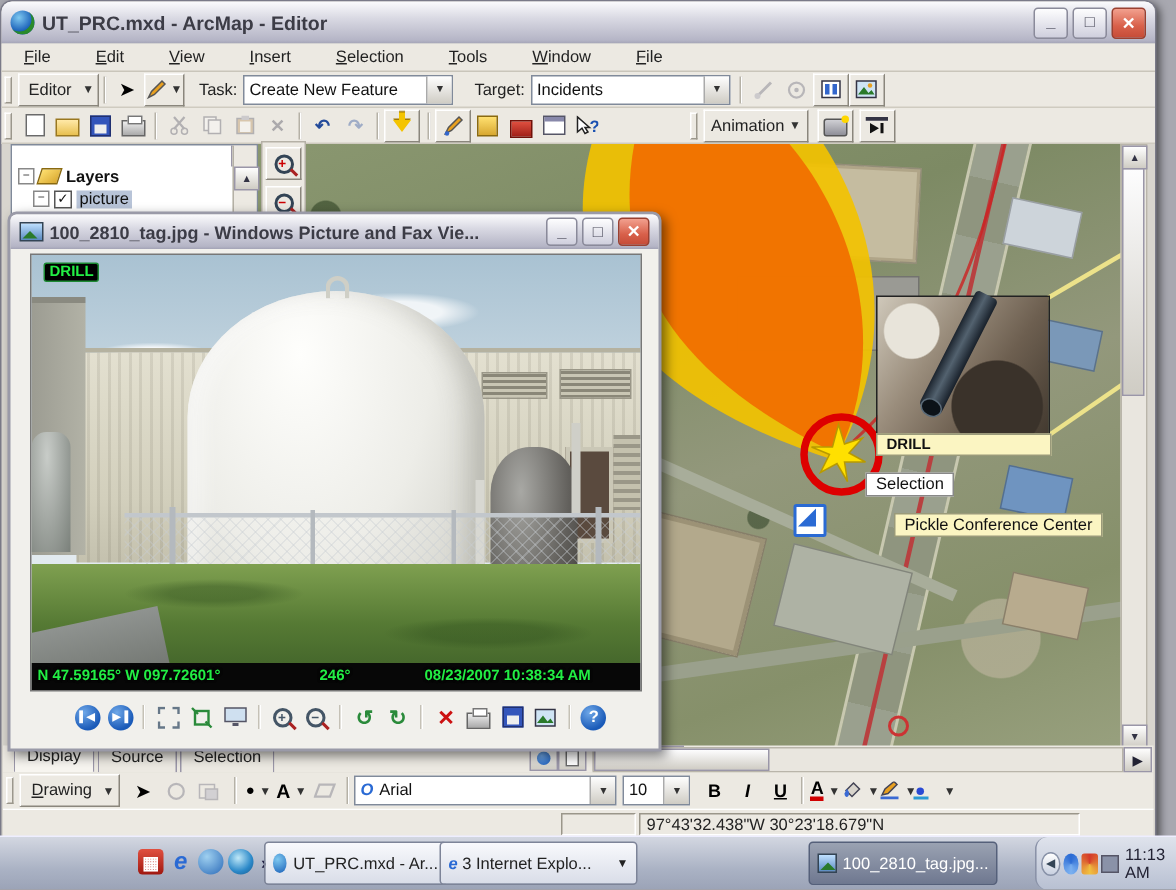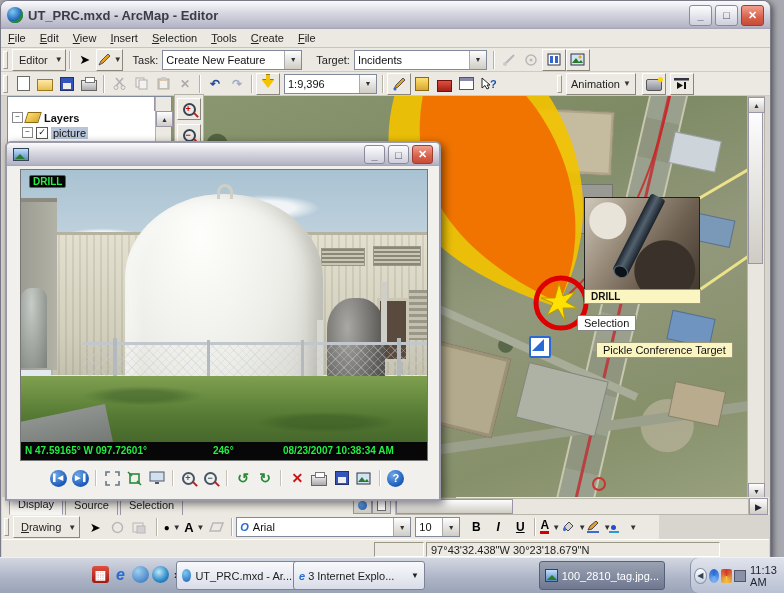--- a/index.html
+++ b/index.html
@@ -11,21 +11,21 @@
   #mainwin{left:0;top:0;width:769px;height:557px;background:#d8d5ce;border-radius:8px 8px 0 0;
     box-shadow:2px 2px 6px rgba(0,0,0,.55);border:1px solid #7a7a88;}
   .titlebar{background:linear-gradient(#fbfbfd,#d9d9e3 40%,#b5b5c6 92%,#a3a3b6);
     border-radius:7px 7px 0 0;height:28px;display:flex;align-items:center;padding:0 6px;
     font-weight:bold;font-size:13px;color:#3c3c46;}
   .capbtn{width:21px;height:19px;margin-left:3px;border-radius:3px;border:1px solid #8a8a9a;
     background:linear-gradient(#fdfdfe,#cfcfdd);display:flex;align-items:center;justify-content:center;
     font-size:11px;font-weight:bold;color:#4a4a5a;}
   .capbtn.close{background:linear-gradient(#f2a08e,#d8604a 60%,#c64c38);color:#fff;border-color:#9a4030;}
   .menubar{height:18px;background:#ece9e2;border-bottom:1px solid #c9c5ba;display:flex;align-items:center;font-size:11px;}
-  .menu-item{display:inline-block;padding:2px 7px;color:#222;}
+  .menu-item{display:inline-block;padding:2px 15px;color:#222;}
   .menu-item::first-letter{text-decoration:underline;}
   .tbrow{background:#ece9e2;display:flex;align-items:center;border-bottom:1px solid #cfcbc0;}
   .grip{width:3px;height:16px;border-left:1px solid #fff;border-top:1px solid #fff;
     border-right:1px solid #9b978c;border-bottom:1px solid #9b978c;margin:0 4px 0 2px;}
   .tbtn{height:20px;min-width:22px;display:flex;align-items:center;justify-content:center;font-size:12px;}
   .raised{border:1px solid;border-color:#fff #8a867c #8a867c #fff;background:#ece9e2;}
   .dim{opacity:.38;}
   .ddlbl{font-size:11px;color:#222;padding:0 4px;}
   .ddlbl.ul::first-letter{text-decoration:underline;}
   .dar{font-size:8px;color:#333;margin-left:3px;}
@@ -133,21 +133,21 @@
       </span>
     </div>
 
     <div class="menubar">
       <span class="menu-item">File</span>
       <span class="menu-item">Edit</span>
       <span class="menu-item">View</span>
       <span class="menu-item">Insert</span>
       <span class="menu-item">Selection</span>
       <span class="menu-item">Tools</span>
-      <span class="menu-item">Create</span>
+      <span class="menu-item">Window</span>
       <span class="menu-item">File</span>
     </div>
 
     <div class="tbrow" style="height:23px;">
       <span class="grip"></span>
       <span class="tbtn raised" style="padding:0 2px;">
         <span class="ddlbl">Editor</span>
           <span class="dar">▼</span>
       </span>
       <span class="sep"></span>
@@ -233,24 +233,20 @@
           </svg>
         </span>
       <span class="tbtn dim" style="font-weight:bold;color:#445;">✕</span>
       <span class="sep"></span>
       <span class="tbtn" style="color:#234a9a;font-weight:bold;">↶</span>
       <span class="tbtn dim" style="color:#234a9a;font-weight:bold;">↷</span>
       <span class="sep"></span>
       <span class="tbtn raised">
           <span class="ic ydown"></span>
         </span>
-      <span class="combo" style="width:88px;margin-left:4px;">
-        <span>1:9,396</span>
-        <span class="dd">▼</span>
-      </span>
       <span class="sep" style="margin-left:5px;"></span>
       <span class="tbtn raised">
           <svg width="14" height="14">
             <path d="M2 12 L4 8 L11 1 L13 3 L6 10 Z" fill="#e8a020" stroke="#555"></path>
             <circle cx="3" cy="12" r="1.5" fill="#36c"></circle>
           </svg>
         </span>
       <span class="tbtn">
           <span class="ic cat"></span>
         </span>
@@ -328,21 +324,21 @@
       <div id="insetphoto" class="ab" style="left:413px;top:101px;width:114px;height:91px;">
         <div class="pipe"></div>
       </div>
       <div class="callout ylw" style="left:413px;top:193px;width:103px;font-weight:bold;font-size:10px;">
         <span>DRILL</span>
       </div>
       <div class="callout wht" style="left:406px;top:219px;">
         <span>Selection</span>
       </div>
       <div class="callout ylw" style="left:425px;top:246px;">
-        <span>Pickle Conference Target</span>
+        <span>Pickle Conference Center</span>
       </div>
       <div class="ab" style="left:358px;top:240px;width:18px;height:18px;background:#fff;border:2px solid #2a6ad4;border-radius:2px;">
         <svg width="14" height="14" style="margin:0px 0 0 0px;">
             <path d="M1 13 L13 1 L13 13 Z" fill="#2a6ad4"></path>
           </svg>
       </div>
     </div>
 
     <div class="ab track" style="left:746px;top:95px;width:16px;height:402px;">
       <div class="sbtn" style="position:absolute;top:0;">▲</div>
@@ -394,21 +390,21 @@
         <span class="minibtn" style="margin-left:4px;color:#1a50b0;">⟲</span>
         <span class="minibtn">❚❚</span>
         <span class="minibtn" style="margin-left:4px;">◀</span>
       </span>
       <span class="ab track" style="left:393px;top:1px;width:352px;height:15px;">
         <span class="thumb" style="position:absolute;left:0;top:0;width:115px;height:13px;"></span>
       </span>
       <span class="minibtn ab" style="left:747px;top:1px;">▶</span>
     </div>
 
-    <div class="ab tbrow" style="left:1px;top:514px;width:657px;height:24px;">
+    <div class="ab tbrow" style="left:1px;top:514px;width:767px;height:24px;">
       <span class="grip"></span>
       <span class="tbtn raised" style="padding:0 3px;">
         <span class="ddlbl ul">Drawing</span>
           <span class="dar">▼</span>
       </span>
       <span class="tbtn" style="font-size:13px;margin-left:4px;">➤</span>
       <span class="tbtn dim">
           <svg width="13" height="13">
             <circle cx="6.5" cy="6.5" r="5" fill="none" stroke="#667" stroke-width="1.5"></circle>
           </svg>
@@ -476,20 +472,21 @@
       <span class="sunken ab" style="left:372px;top:2px;width:48px;"></span>
       <span class="sunken ab flex" style="left:424px;top:2px;width:288px;padding-left:4px;">
         <span style="color:#222;">97°43'32.438"W  30°23'18.679"N</span>
       </span>
     </div>
   </div>
 
   <div id="viewer" class="ab">
     <div class="titlebar">
       <span class="viewicon"></span>
+      <span style="overflow:hidden;white-space:nowrap;max-width:330px;">100_2810_tag.jpg - Windows Picture and Fax Vie...</span>
       <span style="margin-left:auto;display:flex;">
         <span class="capbtn" style="width:19px;height:17px;">_</span>
         <span class="capbtn" style="width:19px;height:17px;">□</span>
         <span class="capbtn close" style="width:19px;height:17px;">✕</span>
       </span>
     </div>
 
     <div id="photo" class="ab">
 
       <div class="ab" style="left:0;top:0;width:406px;height:95px;background:

